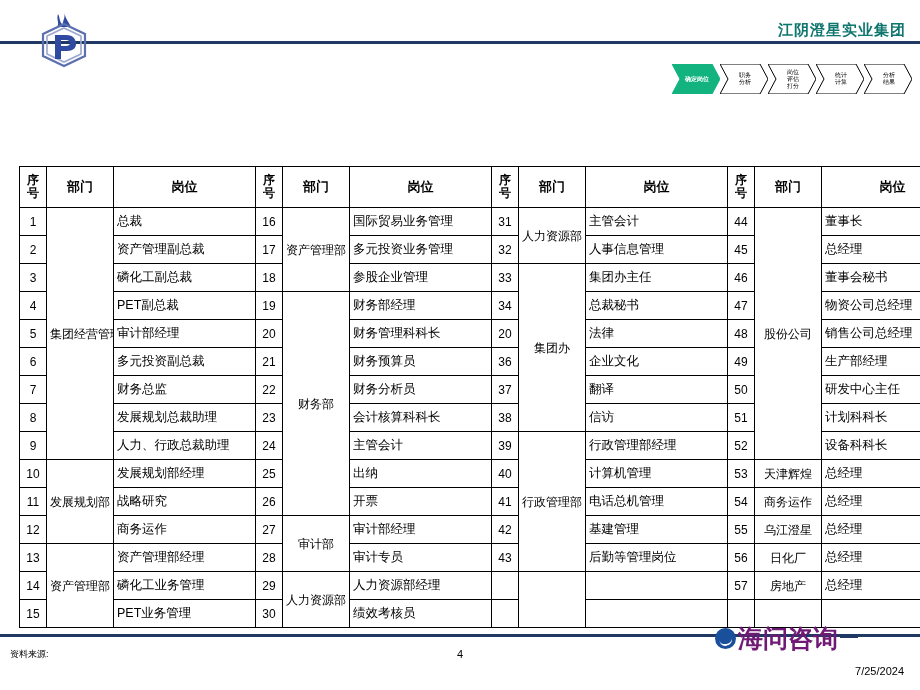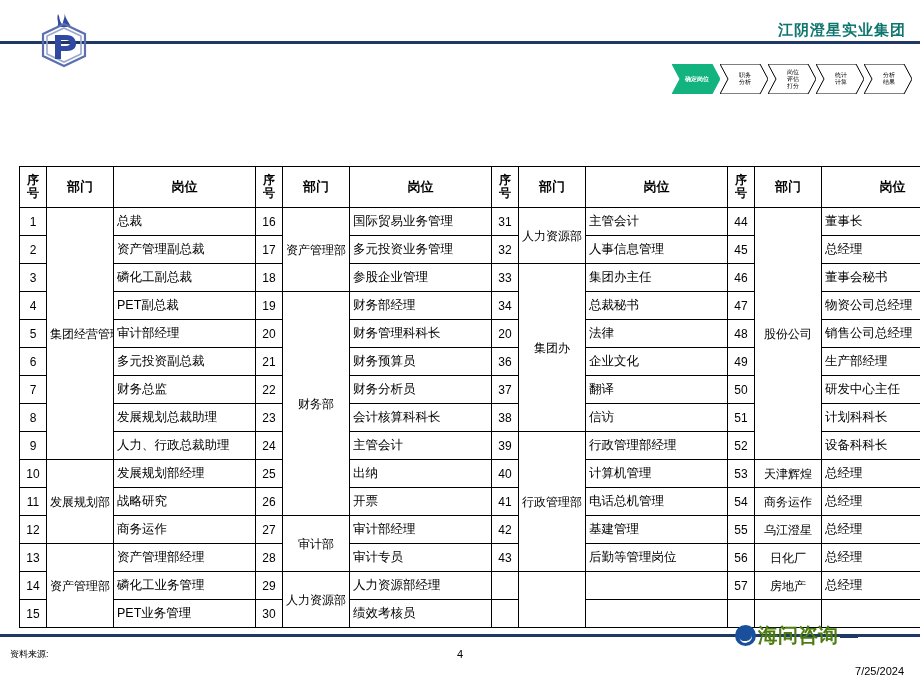--- a/index.html
+++ b/index.html
@@ -76,21 +76,21 @@
   #footer{position:absolute;left:0;bottom:0;width:920px;height:70px;}
   .footer-rule{position:absolute;left:0;top:14px;width:920px;height:3px;background:#1f3864;}
   #source-label{position:absolute;left:10px;top:28px;font-size:9px;color:#000;}
   #page-number{position:absolute;left:0;top:28px;width:920px;text-align:center;font-size:11px;color:#000;}
   #footer-logo{position:absolute;right:82px;top:2px;display:flex;align-items:center;}
   #footer-logo-mark{width:21px;height:21px;border-radius:50%;background:#1a4f9c;position:relative;margin-right:2px;}
   #footer-logo-mark:before{
     content:"";position:absolute;left:4px;top:5px;width:13px;height:11px;
     border-bottom:2px solid #fff;border-radius:0 0 10px 10px;transform:rotate(-12deg);
   }
-  #footer-logo-text{font-size:20px;font-weight:bold;color:#4d7c0f;letter-spacing:0px;}
+  #footer-logo-text{font-size:25px;font-weight:bold;color:#701a75;letter-spacing:0px;}
   #footer-dash{position:absolute;right:62px;top:14px;width:18px;height:4px;background:#1f3864;}
   #footer-date{position:absolute;right:16px;top:45px;font-size:11px;color:#000;text-align:center;}
 </style>
 </head>
 <body>
 
 <div id="header">
   <div class="header-rule r1"></div>
 
   <div id="logo-mark">

